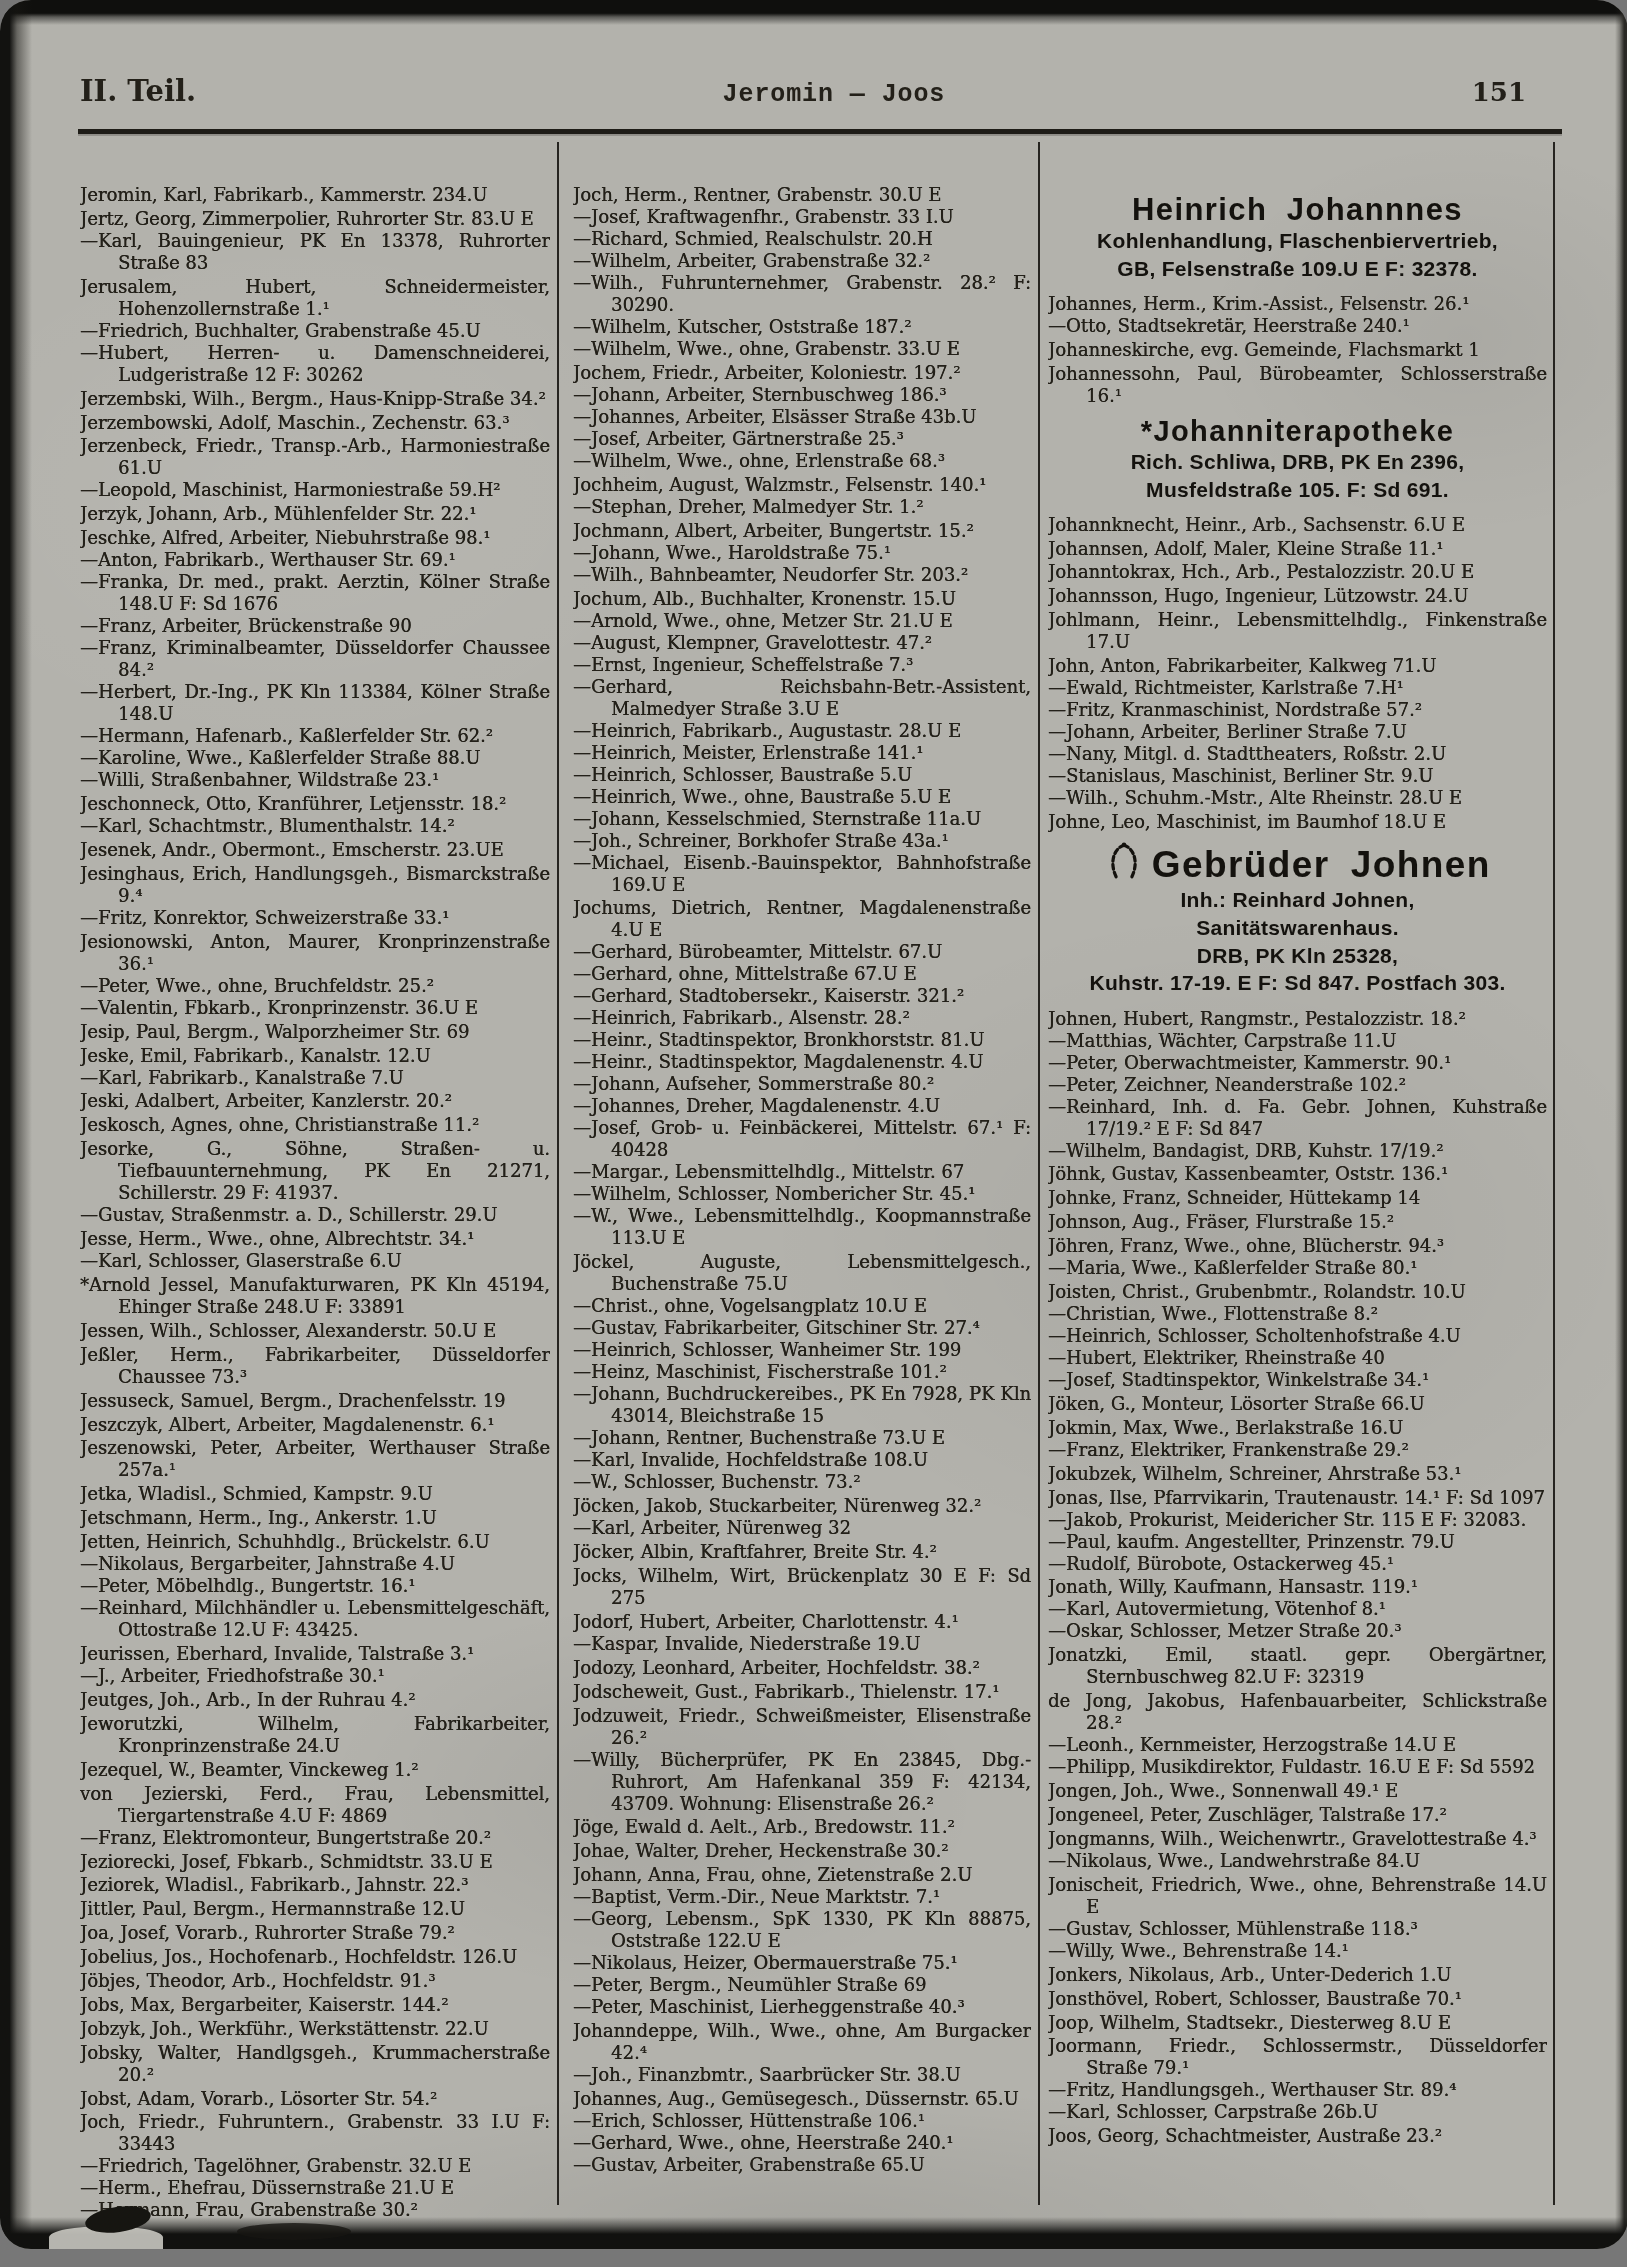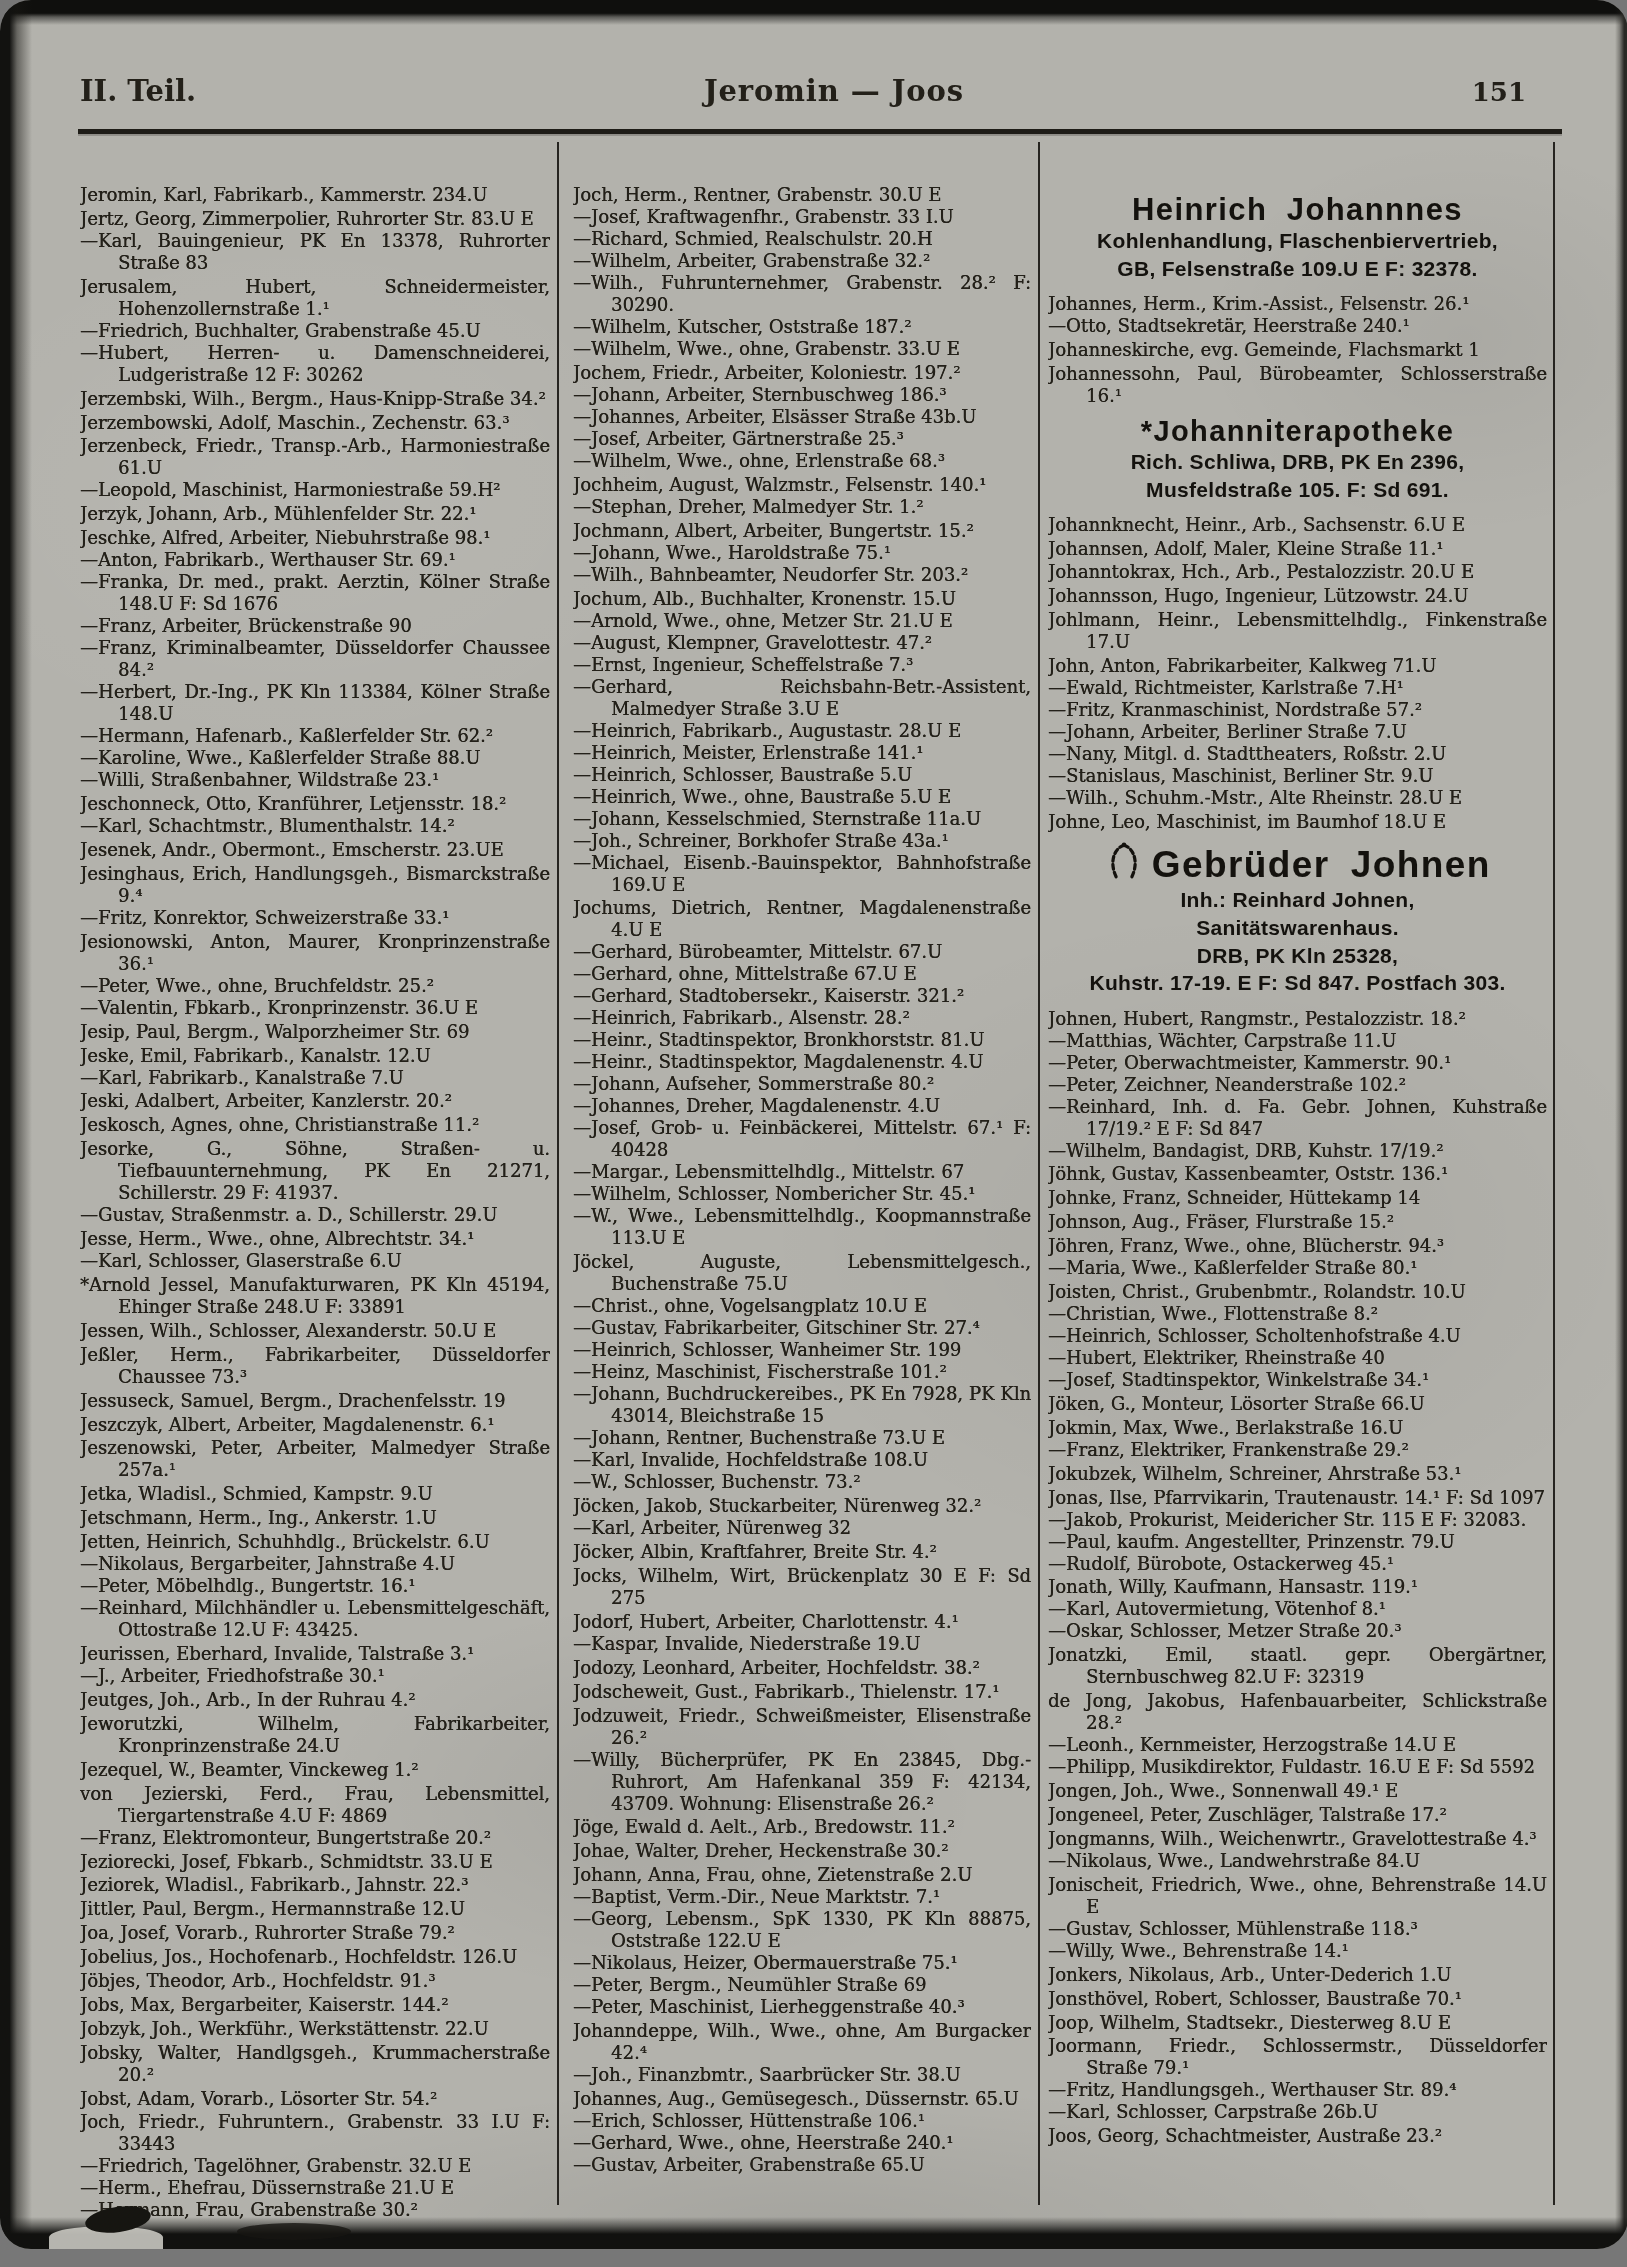--- a/index.html
+++ b/index.html
@@ -29,21 +29,21 @@
     background:linear-gradient(0deg,#11110f 0 15px, rgba(18,18,16,.5) 23px, transparent);}
   .blotch{position:absolute;background:#161511;border-radius:50%;}
   .blotch.b1{left:85px;bottom:17px;width:66px;height:24.6px;transform:rotate(-8deg);}
   .blotch.b2{left:237px;bottom:9.5px;width:114px;height:17px;opacity:.8;}
   .tear{position:absolute;left:49px;bottom:0;width:114px;height:23px;background:#c9c8c1;
     border-radius:60% 60% 0 0;opacity:.9;}
 
   
   .header{position:absolute;top:74px;left:80px;right:74px;display:flex;align-items:baseline;}
   .header .sec{font-weight:bold;font-size:29px;}
-  .header .run{flex:1;text-align:center;font-weight:bold;font-size:29px;letter-spacing:0.9px;}
+  .header .run{flex:1;text-align:center;font-weight:bold;font-size:25px;letter-spacing:0.9px;font-family:Liberation Mono, monospace;}
   .header .num{font-weight:bold;font-size:26px;padding-right:28px;}
   .head-rule{position:absolute;top:129px;left:78px;width:1484px;height:4.7px;background:#1e1c17;
     box-shadow:0 1.9px 0 rgba(30,28,23,.25);}
 
   
   .vrule{position:absolute;top:142px;bottom:44px;width:1.9px;background:#262420;}
   .vrule.v1{left:557px;}
   .vrule.v2{left:1038px;}
   .vrule.v3{left:1553px;}
 
@@ -116,21 +116,21 @@
       <p class="entry gs">Jeskosch, Agnes, ohne, Christianstraße 11.²</p>
       <p class="entry gs">Jesorke, G., Söhne, Straßen- u. Tiefbauunternehmung, PK En 21271, Schillerstr. 29 F: 41937.</p>
       <p class="entry">—Gustav, Straßenmstr. a. D., Schillerstr. 29.U</p>
       <p class="entry gs">Jesse, Herm., Wwe., ohne, Albrechtstr. 34.¹</p>
       <p class="entry">—Karl, Schlosser, Glaserstraße 6.U</p>
       <p class="entry gs">*Arnold Jessel, Manufakturwaren, PK Kln 45194, Ehinger Straße 248.U  F: 33891</p>
       <p class="entry gs">Jessen, Wilh., Schlosser, Alexanderstr. 50.U E</p>
       <p class="entry gs">Jeßler, Herm., Fabrikarbeiter, Düsseldorfer Chaussee 73.³</p>
       <p class="entry gs">Jessuseck, Samuel, Bergm., Drachenfelsstr. 19</p>
       <p class="entry gs">Jeszczyk, Albert, Arbeiter, Magdalenenstr. 6.¹</p>
-      <p class="entry gs">Jeszenowski, Peter, Arbeiter, Malmedyer Straße 257a.¹</p>
+      <p class="entry gs">Jeszenowski, Peter, Arbeiter, Werthauser Straße 257a.¹</p>
       <p class="entry gs">Jetka, Wladisl., Schmied, Kampstr. 9.U</p>
       <p class="entry gs">Jetschmann, Herm., Ing., Ankerstr. 1.U</p>
       <p class="entry gs">Jetten, Heinrich, Schuhhdlg., Brückelstr. 6.U</p>
       <p class="entry">—Nikolaus, Bergarbeiter, Jahnstraße 4.U</p>
       <p class="entry">—Peter, Möbelhdlg., Bungertstr. 16.¹</p>
       <p class="entry">—Reinhard, Milchhändler u. Lebensmittelgeschäft, Ottostraße 12.U F: 43425.</p>
       <p class="entry gs">Jeurissen, Eberhard, Invalide, Talstraße 3.¹</p>
       <p class="entry">—J., Arbeiter, Friedhofstraße 30.¹</p>
       <p class="entry gs">Jeutges, Joh., Arb., In der Ruhrau 4.²</p>
       <p class="entry gs">Jeworutzki, Wilhelm, Fabrikarbeiter, Kronprinzenstraße 24.U</p>

